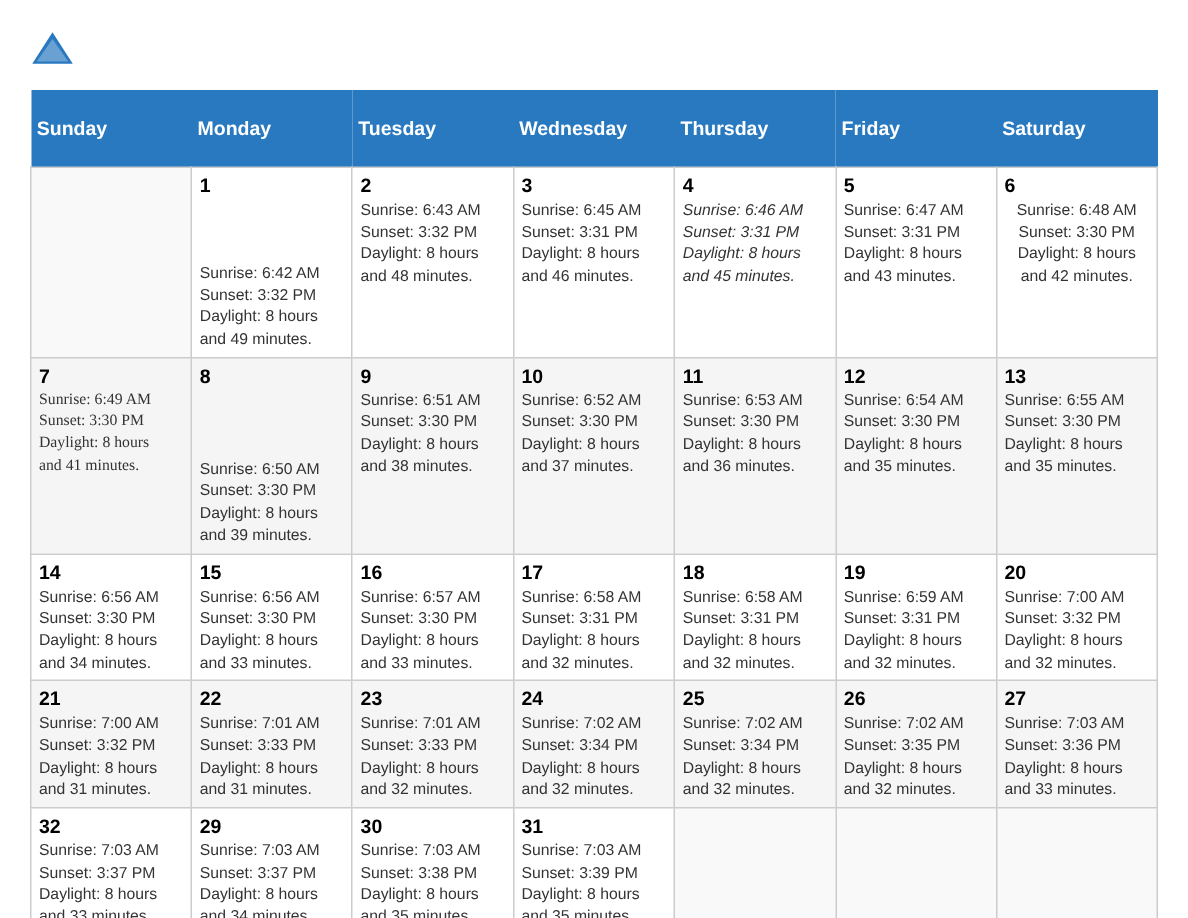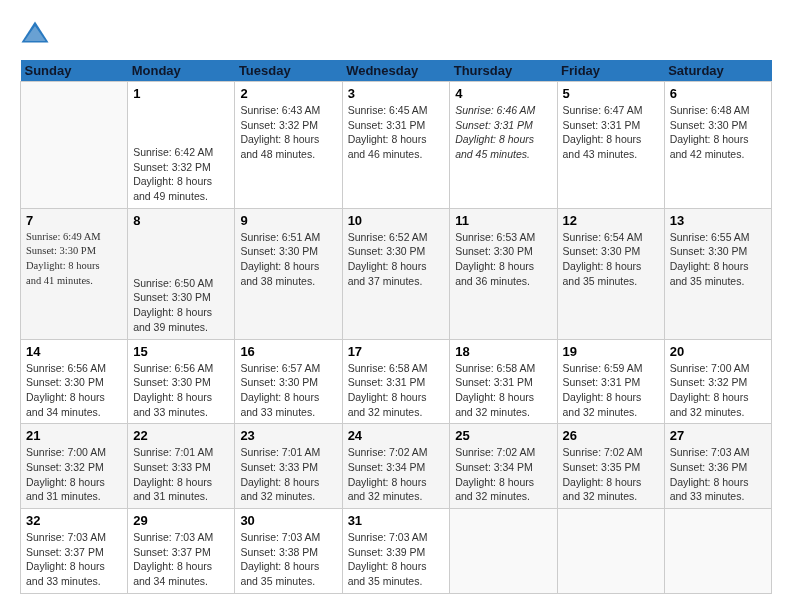--- a/index.html
+++ b/index.html
@@ -37,22 +37,22 @@
       font-size: 15px;
       color: #444;
     }
     .calendar {
       width: 100%;
       border-collapse: collapse;
       font-size: 11px;
     }
     .calendar th {
       background: #2979c0;
-      color: #0f172a;
-      padding: 3px 4px;
+      color: #ffffff;
+      padding: 18px 4px;
       text-align: left;
       font-size: 13px;
       font-weight: bold;
     }
     .calendar td {
       border: 1px solid #ccc;
       vertical-align: top;
       padding: 4px 5px;
       width: 108px;
       min-height: 80px;
@@ -141,21 +141,21 @@
         </td>
         <td>
           <span class="day-num">5</span>
           <div class="day-info" style="white-space: pre-line;">Sunrise: 6:47 AM
 Sunset: 3:31 PM
 Daylight: 8 hours
 and 43 minutes.</div>
         </td>
         <td>
           <span class="day-num">6</span>
-          <div class="day-info" style="white-space: pre-line;">Sunrise: 6:48 AM
+          <div class="day-info" style="white-space: pre-line; text-align: center;">Sunrise: 6:48 AM
 Sunset: 3:30 PM
 Daylight: 8 hours
 and 42 minutes.</div>
         </td>
       </tr>
       <tr>
         <td>
           <span class="day-num">7</span>
           <div class="day-info" style="white-space: pre-line; font-family: Liberation Serif, serif;">Sunrise: 6:49 AM
 Sunset: 3:30 PM

